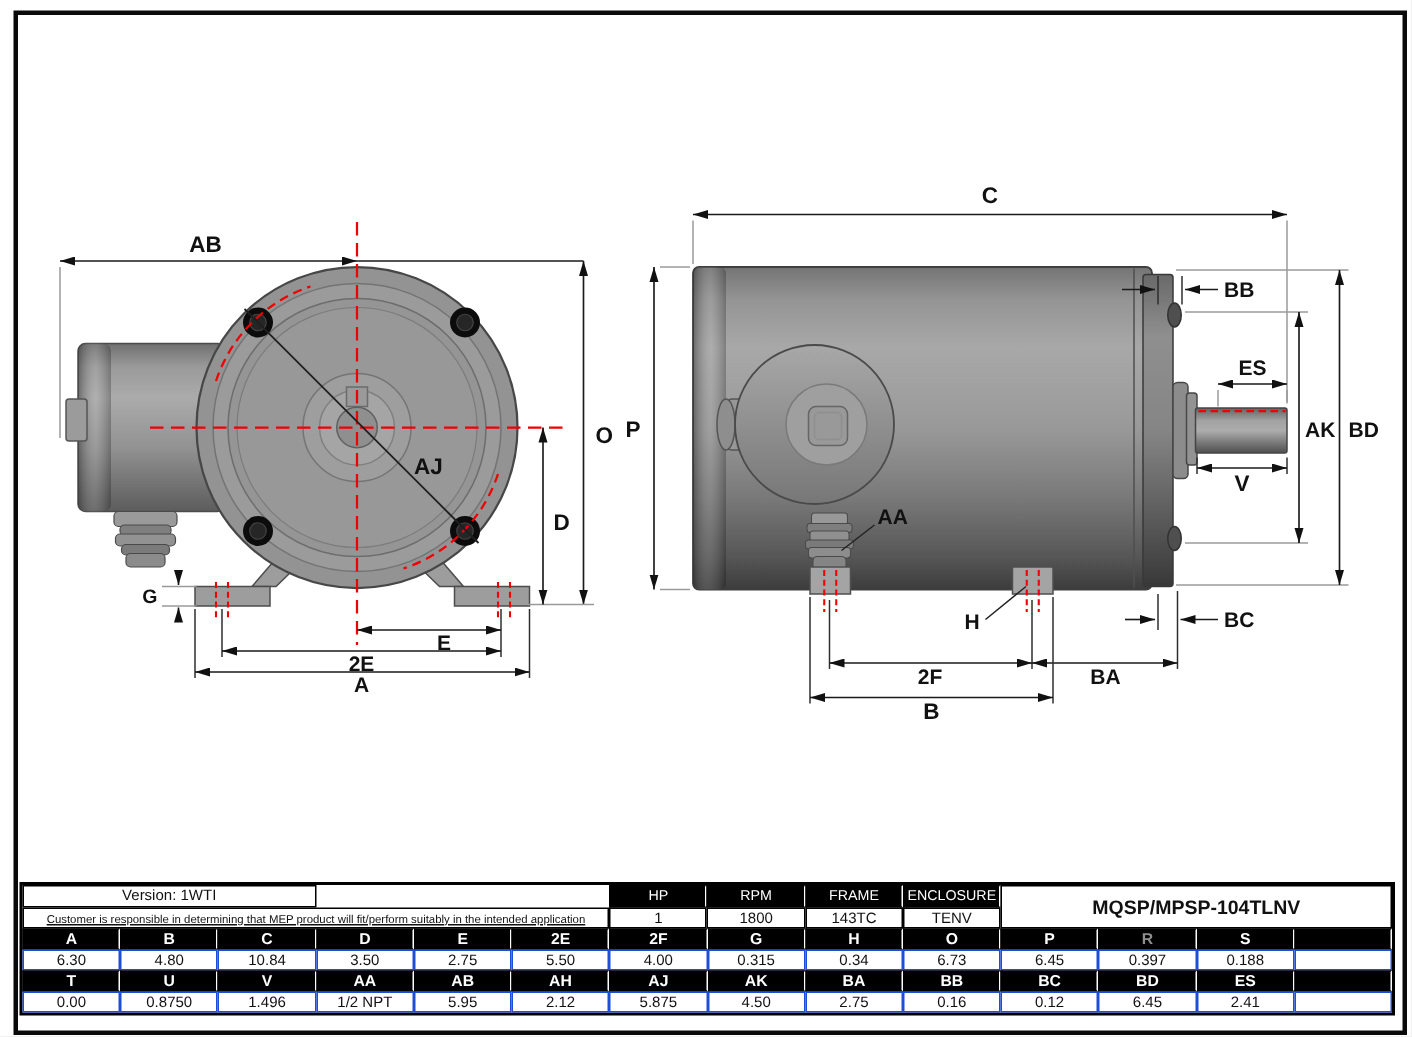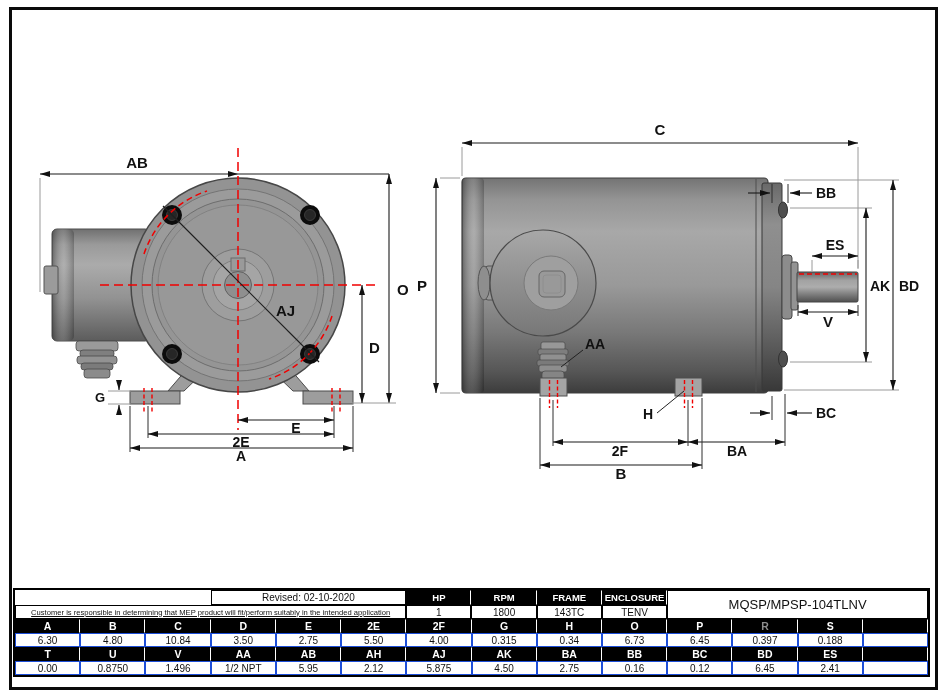--- a/index.html
+++ b/index.html
@@ -14,24 +14,24 @@
   .ext{stroke:#9a9a9a;stroke-width:1;fill:none;}
   .extb{stroke:#2e2e2e;stroke-width:1;fill:none;}
   .red{stroke:#f10000;fill:none;}
   
   #tblock{position:absolute;left:13px;top:588px;width:917px;height:89px;border:2px solid #000;
           box-sizing:border-box;background:#fff;display:flex;flex-direction:column;}
   .tb-top{display:grid;grid-template-columns:repeat(14,1fr);grid-template-rows:15px 14px;}
   .tb-dims{display:grid;grid-template-columns:repeat(14,1fr);grid-template-rows:repeat(4,1fr);flex:1;}
   .cell{border:1px solid #000;display:flex;align-items:center;justify-content:center;
         font-size:10px;color:#111;overflow:hidden;white-space:nowrap;box-sizing:border-box;}
-  .blk{background:#000;color:#fff;font-weight:bold;font-size:9.5px;border-color:#000;
+  .blk{background:#000;color:#fff;font-weight:normal;font-size:9.5px;border-color:#000;
        border-right:1px solid #fff;}
   .note{font-size:7.6px;text-decoration:underline;}
-  .model{font-weight:normal;font-size:13px;}
+  .model{font-weight:bold;font-size:13px;}
   .hdr{background:#000;color:#fff;font-weight:bold;font-size:10.5px;border-color:#000;
        border-right:1px solid #fff;}
   .hdr.muted{color:#8d8d8d;}
   .val{font-size:10px;border:1px solid #1d4ed8;}
 </style>
 </head>
 <body>
 
 <div id="page">
   <div id="frame"></div>
@@ -264,21 +264,21 @@
         <text x="816" y="418" font-size="14">BC</text>
         <text x="620" y="456" font-size="14" text-anchor="middle">2F</text>
         <text x="737" y="456" font-size="14" text-anchor="middle">BA</text>
         <text x="621" y="479" font-size="15" text-anchor="middle">B</text>
       </g>
     </g>
   </svg>
 
   <div id="tblock">
     <div class="tb-top">
-      <div class="cell" style="grid-column:4/7;grid-row:1">Revised: 02-10-2020</div>
+      <div class="cell" style="grid-column:1/4;grid-row:1">Version: 1WTI</div>
       <div class="cell blk" style="grid-column:7/8;grid-row:1">HP</div>
       <div class="cell blk" style="grid-column:8/9;grid-row:1">RPM</div>
       <div class="cell blk" style="grid-column:9/10;grid-row:1">FRAME</div>
       <div class="cell blk" style="grid-column:10/11;grid-row:1">ENCLOSURE</div>
       <div class="cell model" style="grid-column:11/15;grid-row:1/3">MQSP/MPSP-104TLNV</div>
       <div class="cell note" style="grid-column:1/7;grid-row:2">Customer is responsible in determining that MEP product will fit/perform suitably in the intended application</div>
       <div class="cell" style="grid-column:7/8;grid-row:2">1</div>
       <div class="cell" style="grid-column:8/9;grid-row:2">1800</div>
       <div class="cell" style="grid-column:9/10;grid-row:2">143TC</div>
       <div class="cell" style="grid-column:10/11;grid-row:2">TENV</div>

